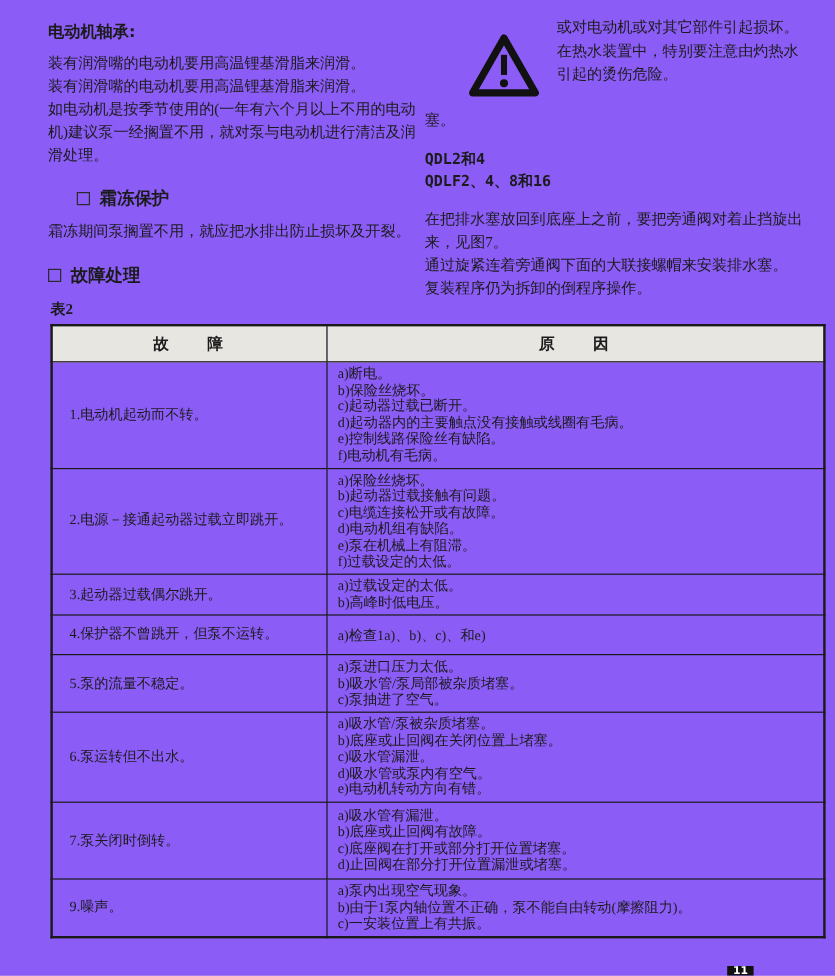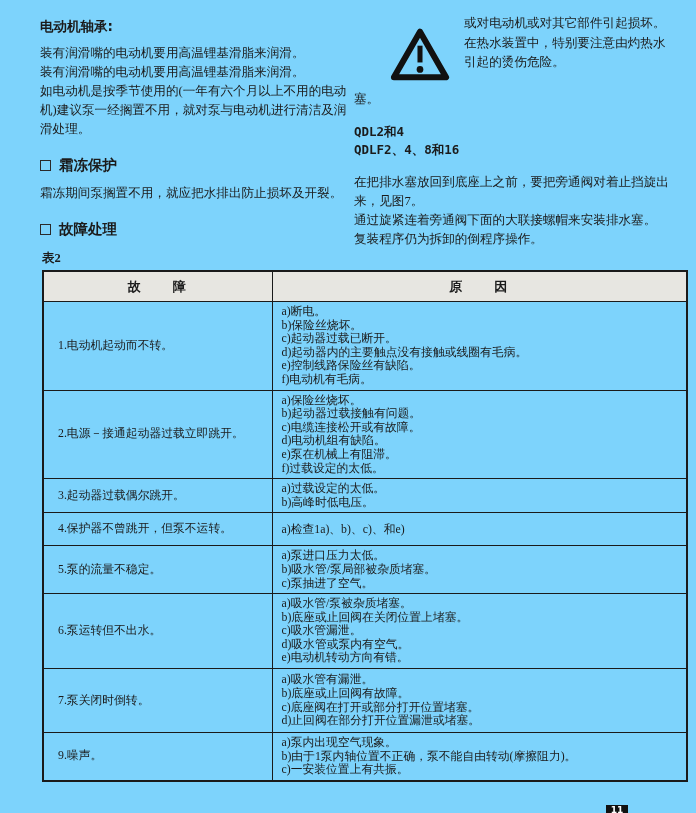--- a/index.html
+++ b/index.html
@@ -1,29 +1,29 @@
 <!DOCTYPE html>
 <html><head>
 <meta charset="utf-8">
 <style>
   html,body{margin:0;padding:0;}
   body{width:696px;height:813px;background:#f6f6f4;}
-  .page{position:relative;width:696px;height:813px;background:#7dd3fc;overflow:hidden;
+  .page{position:relative;width:696px;height:813px;background:#8b5cf6;overflow:hidden;
         font-family:"Liberation Serif","DejaVu Serif",serif;color:#1b1b1b;}
   
   .col-left{position:absolute;left:40px;top:18px;width:312px;}
   .col-right{position:absolute;left:354px;top:14px;width:336px;}
   .h-bearing{font-family:"DejaVu Sans","Liberation Sans",sans-serif;font-weight:bold;
              font-size:13.5px;margin:0 0 8px 0;}
   .para{font-size:12.6px;line-height:19px;}
   .para .ln{white-space:nowrap;}
   .sec-head{display:flex;align-items:center;font-family:"DejaVu Sans","Liberation Sans",sans-serif;
             font-weight:bold;font-size:14.5px;margin:0;}
   .sq{display:inline-block;width:9px;height:9px;border:1.5px solid #2a2a2a;margin-right:8px;flex:0 0 auto;}
-  .mt-frost{margin-top:17px;margin-bottom:9px;}
+  .mt-frost{margin-top:17px;margin-bottom:9px;margin-left:24px;}
   .mt-fault{margin-top:17px;}
   
   .warn{display:flex;align-items:flex-start;}
   .warn-icon{flex:0 0 auto;margin:14px 14px 0 36px;}
   .warn-text{font-size:12.6px;line-height:19.5px;}
   .note{margin-top:4px;}
   .models{margin-top:14px;font-size:12.5px;line-height:18px;font-family:"DejaVu Sans Mono","Liberation Mono",monospace;font-weight:bold;}
   .rpara{margin-top:14px;}
   .tbl-label{position:absolute;left:42px;top:250px;width:646px;text-align:left;
              font-size:12.5px;font-weight:bold;}

